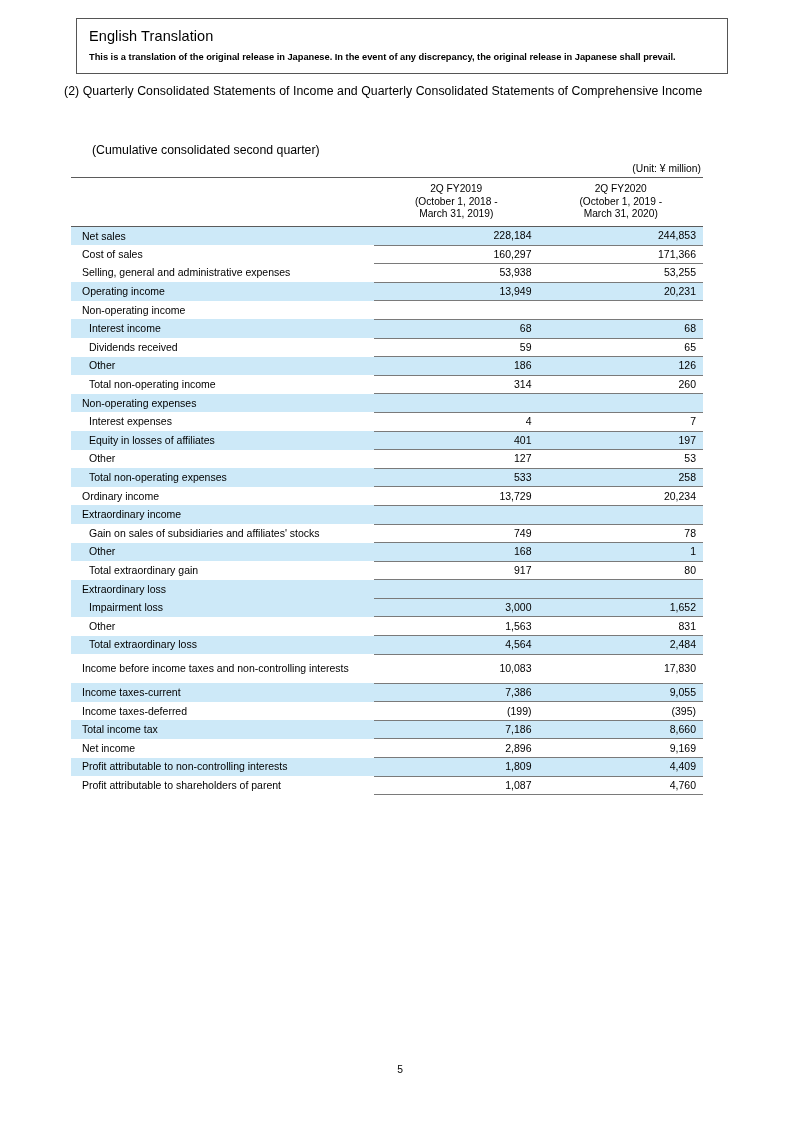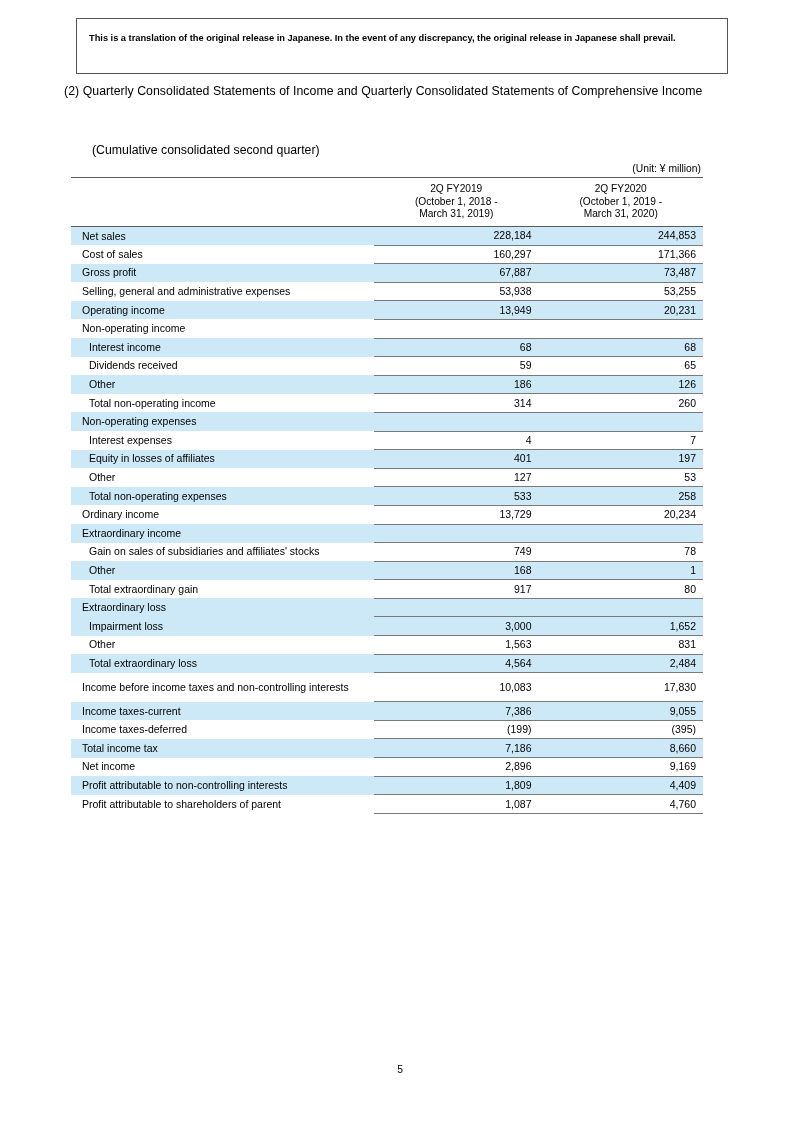--- a/index.html
+++ b/index.html
@@ -158,20 +158,21 @@
     text-align: center;
     font-size: 10.3px;
   }
 </style>
 </head>
 <body>
 
 <div class="page">
 
   <div class="notice-box">
+    <div class="notice-title">English Translation</div>
     <div class="notice-sub">This is a translation of the original release in Japanese. In the event of any discrepancy, the original release in Japanese shall prevail.</div>
   </div>
 
   <div class="sec-title">(2) Quarterly Consolidated Statements of Income and Quarterly Consolidated Statements of Comprehensive Income</div>
   <div class="sub-title2">(Cumulative consolidated second quarter)</div>
   <div class="unit-note">(Unit: ¥ million)</div>
 
   <table class="fin-table">
     <colgroup>
       <col class="c-label">
@@ -197,25 +198,20 @@
         <tr class="shade">
           <td class="lbl">Net sales</td>
           <td class="num">228,184</td>
           <td class="num">244,853</td>
         </tr>
         <tr>
           <td class="lbl">Cost of sales</td>
           <td class="num">160,297</td>
           <td class="num">171,366</td>
         </tr>
-        <tr class="shade">
-          <td class="lbl">Gross profit</td>
-          <td class="num">67,887</td>
-          <td class="num">73,487</td>
-        </tr>
         <tr>
           <td class="lbl">Selling, general and administrative expenses</td>
           <td class="num">53,938</td>
           <td class="num">53,255</td>
         </tr>
         <tr class="shade">
           <td class="lbl">Operating income</td>
           <td class="num">13,949</td>
           <td class="num">20,231</td>
         </tr>

